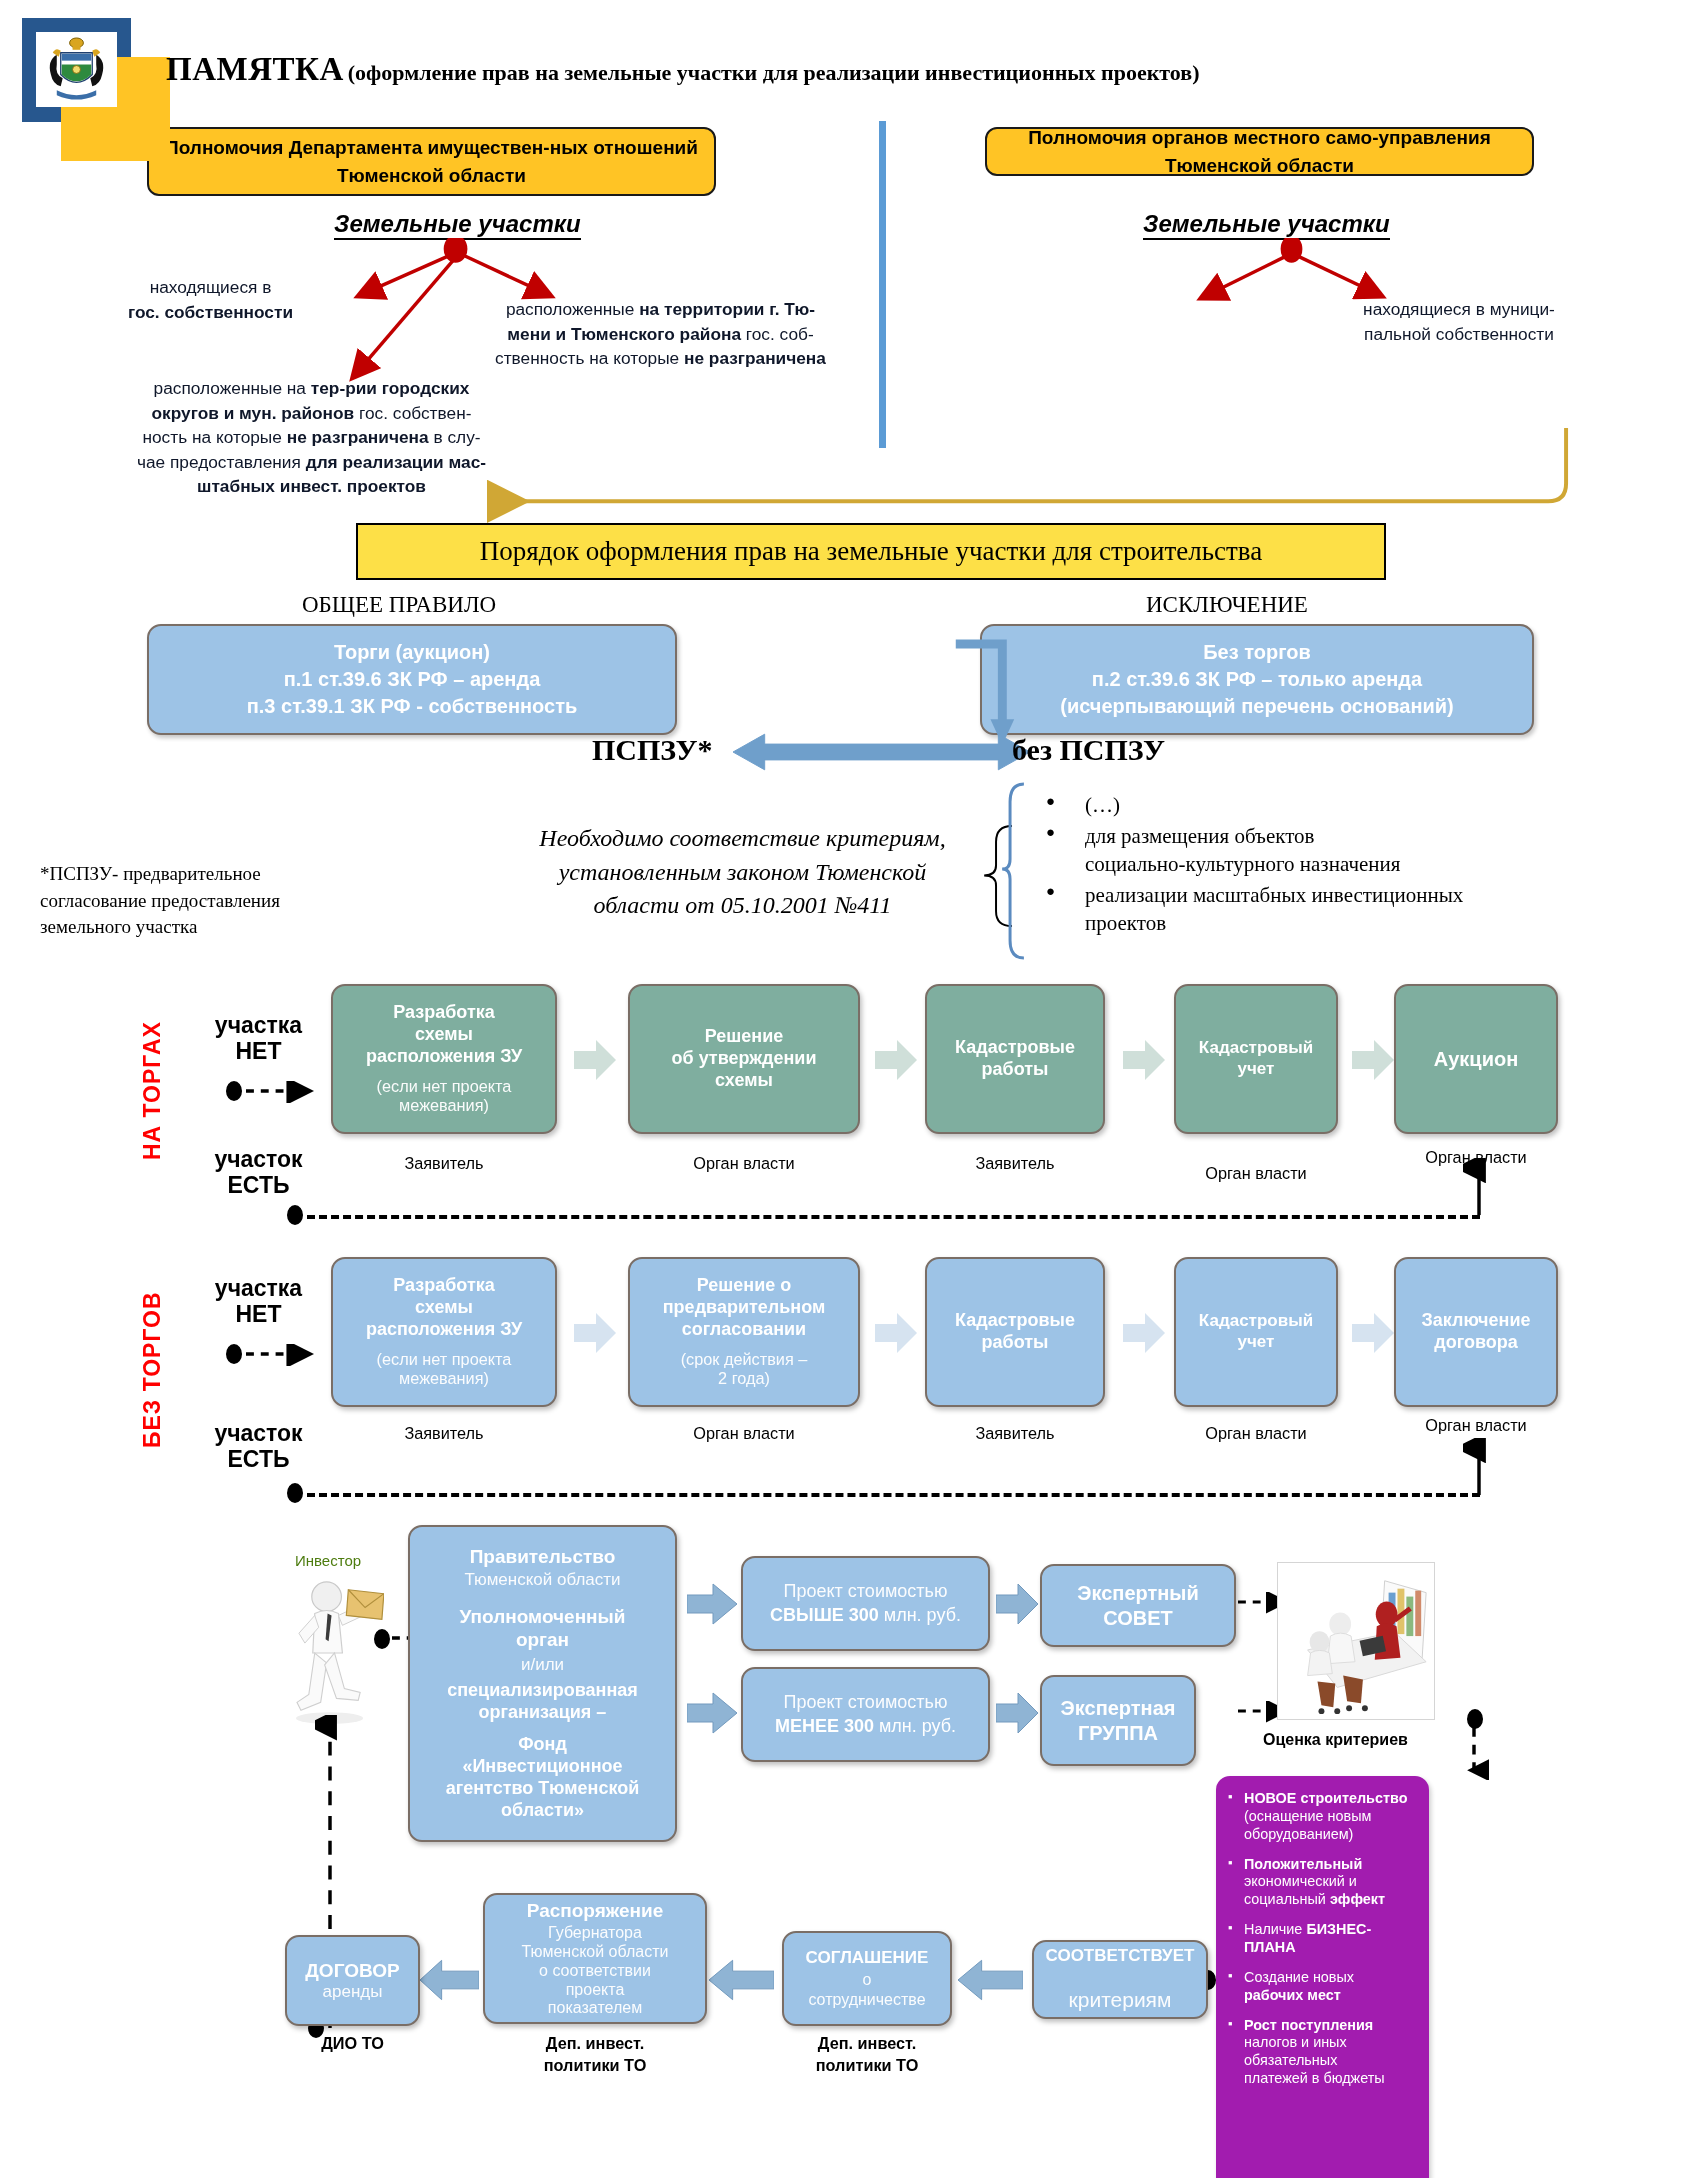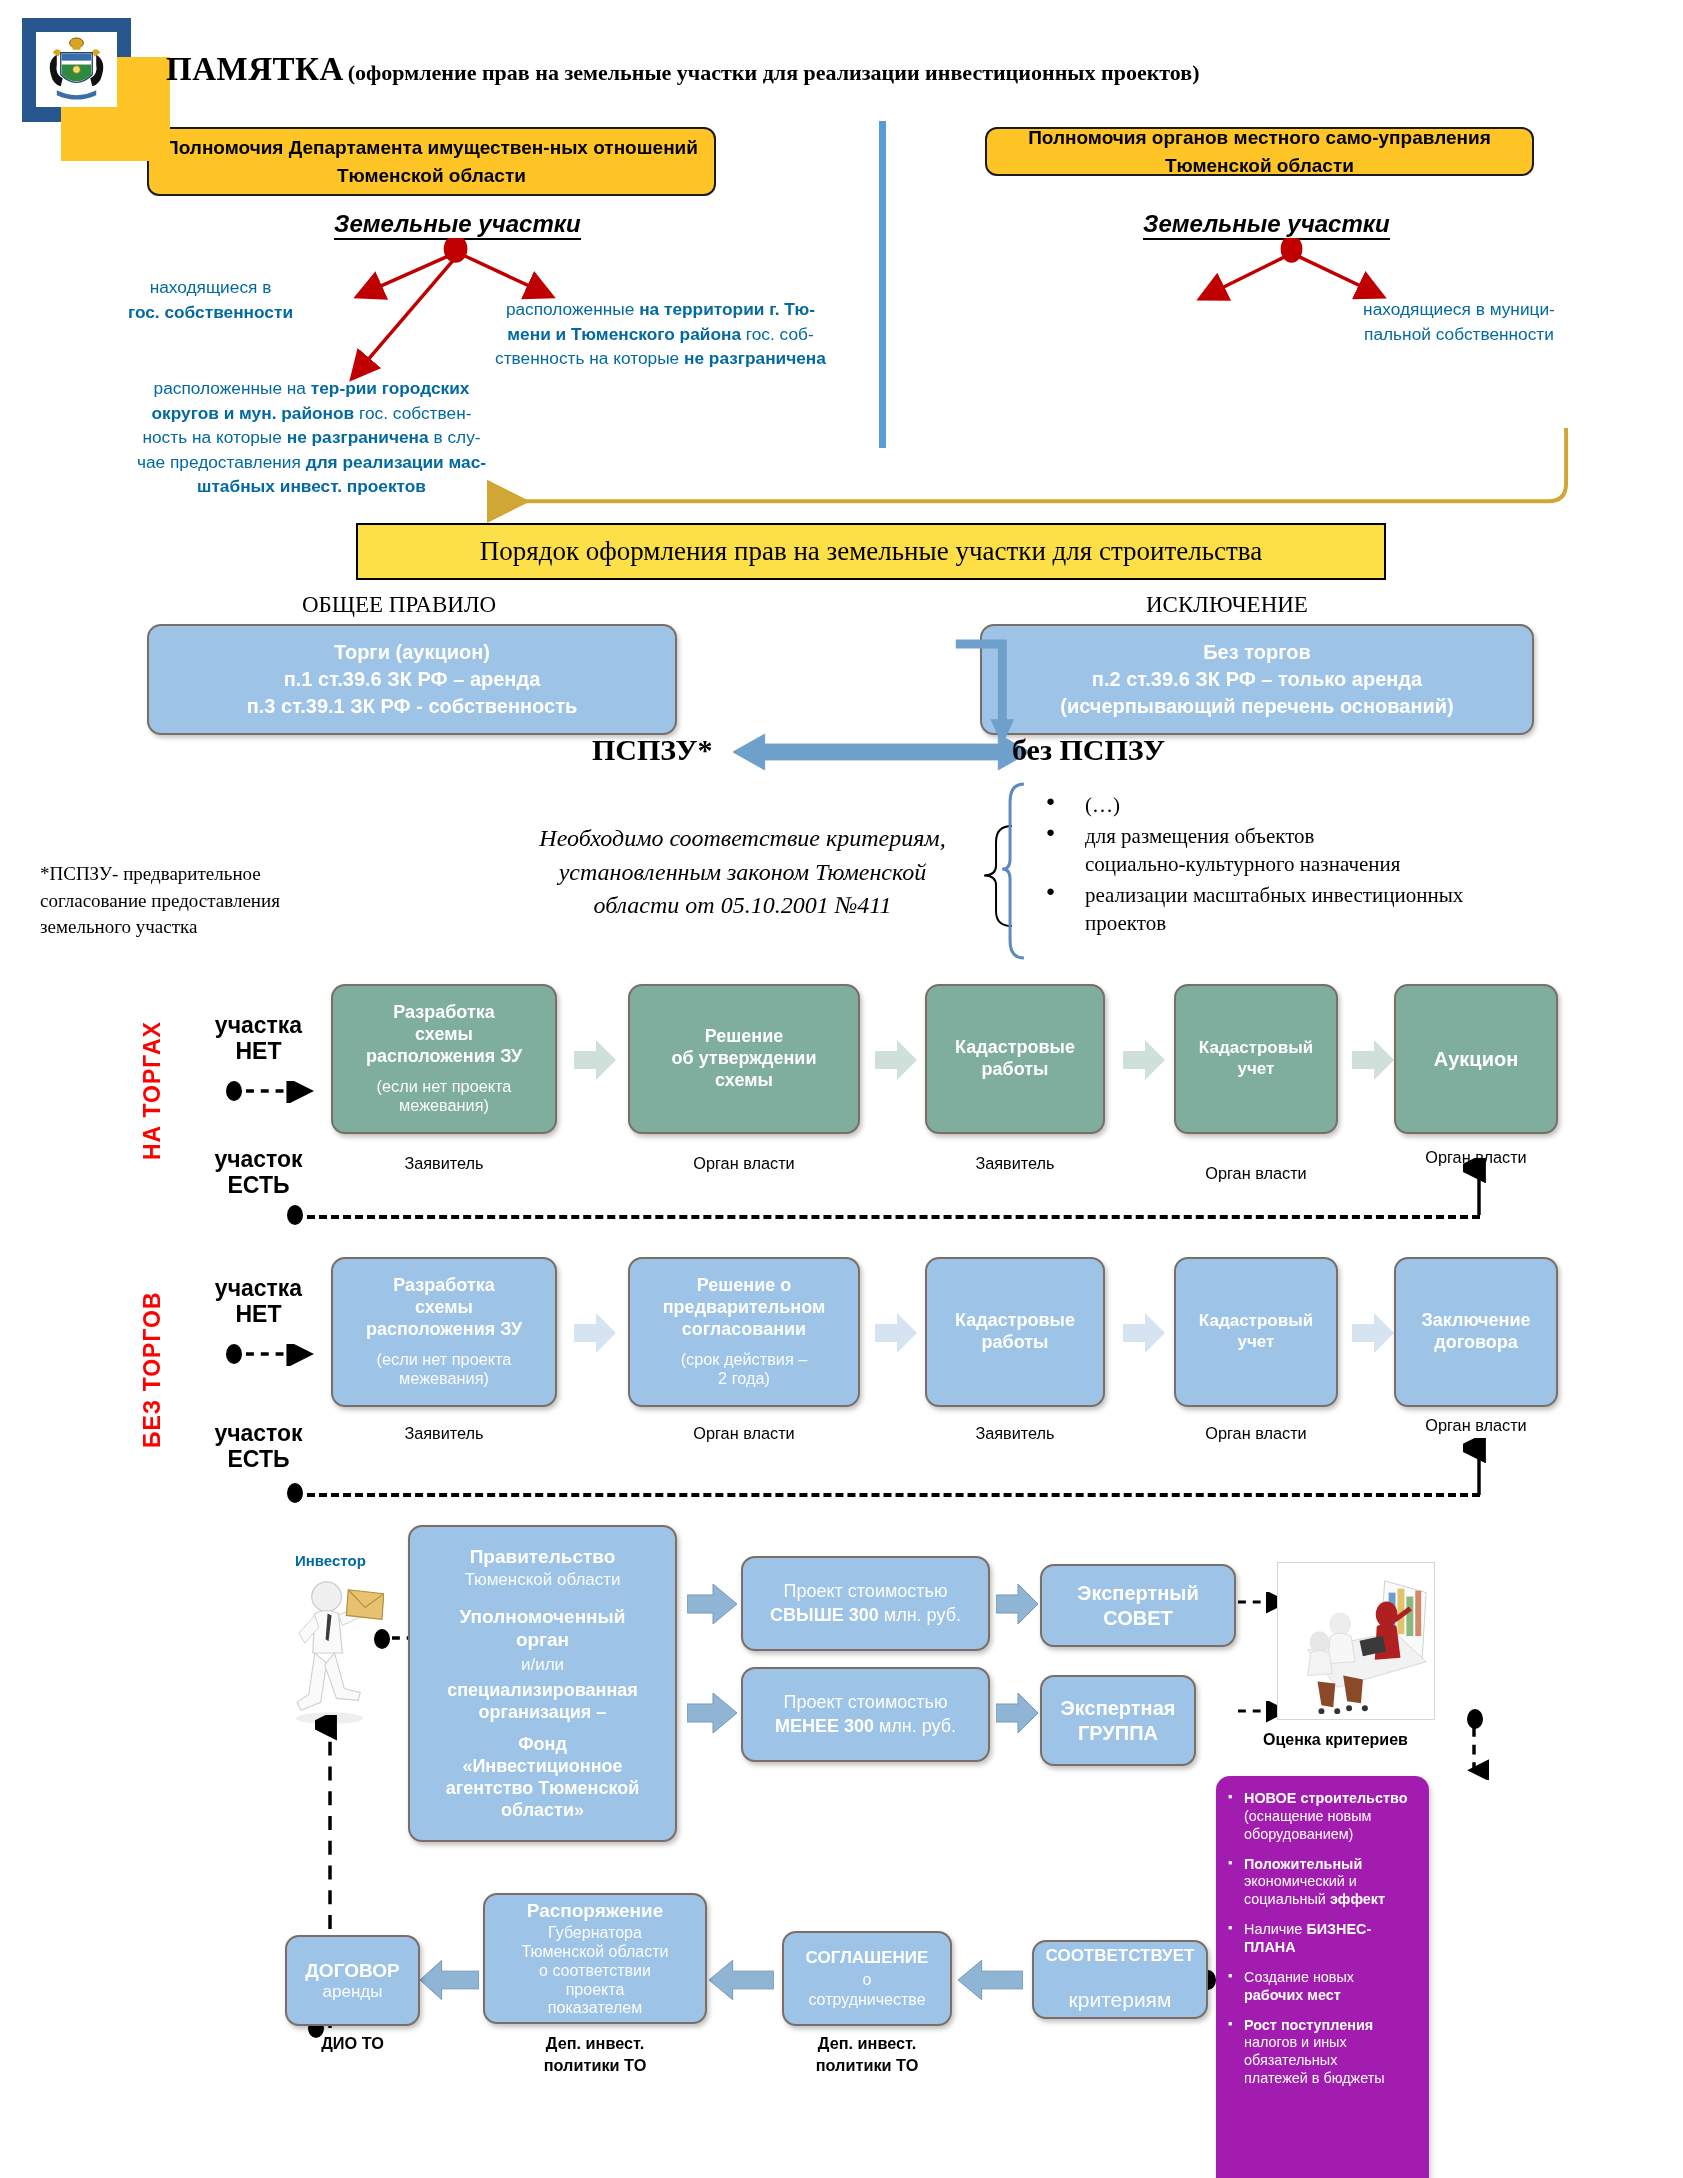--- a/index.html
+++ b/index.html
@@ -63,21 +63,21 @@
   .zu-head {
     font-family: "Liberation Sans", sans-serif;
     font-style: italic; font-weight: bold;
     font-size: 24px; color: #000;
     border-bottom: 2px solid #000;
     white-space: nowrap;
   }
 
   
   .desc {
-    font-size: 17.3px; line-height: 1.42; color: #0369a1;
+    font-size: 17.3px; line-height: 1.42; color: #0f172a;
     font-family: "Liberation Sans", sans-serif;
   }
   .desc b { font-weight: bold; }
 
   
   #banner {
     left: 356px; top: 523px; width: 1030px; height: 57px;
     background: #fde047; border: 2px solid #000;
     display: flex; align-items: center; justify-content: center;
     font-family: "Liberation Serif", serif;
@@ -460,21 +460,21 @@
 
   <svg class="chev" style="left:1352px; top:1311px; width:42px; height:44px;" viewBox="0 0 42 44">
     <path d="M0 13 L22 13 L22 2 L42 22 L22 42 L22 31 L0 31 z" fill="#d6e3f0"></path>
   </svg>
 
   <div class="abs pbox blue" style="left:1394px; top:1257px; width:164px; height:150px;">
     <span class="ttl">Заключение<br>договора</span>
   </div>
   <div class="abs actor" style="left:1394px; top:1416px; width:164px;">Орган власти</div>
 
-  <div class="abs" style="left:295px; top:1552px; font-size:15px; font-weight:bold; color:#0369a1;">Инвестор</div>
+  <div class="abs" style="left:295px; top:1552px; font-size:15px; font-weight:normal; color:#4d7c0f;">Инвестор</div>
 
   <svg class="abs" style="left:285px; top:1572px; width:99px; height:158px;" viewBox="0 0 100 160">
     <circle cx="42" cy="25" r="15" fill="#f0f0f0" stroke="#c9c9c9" stroke-width="1.2"></circle>
     <path d="M30 42 Q42 36 54 42 L58 82 L28 82 z" fill="#fafafa" stroke="#cfcfcf" stroke-width="1.2"></path>
     <path d="M43 42 L47 44 L44 70 L41 68 z" fill="#3b3b3b"></path>
     <path d="M54 44 L84 30 L88 40 L58 54 z" fill="#fafafa" stroke="#cfcfcf" stroke-width="1"></path>
     <path d="M64 18 L100 22 L98 48 L62 44 z" fill="#e7c270" stroke="#b08f3c" stroke-width="1.2"></path>
     <path d="M64 18 L81 36 L100 22" fill="none" stroke="#b08f3c" stroke-width="1.2"></path>
     <path d="M30 44 L14 62 L20 72 L34 56 z" fill="#fafafa" stroke="#cfcfcf" stroke-width="1"></path>
     <path d="M30 82 L24 124 L12 132 L16 140 L36 132 L42 92 z" fill="#fafafa" stroke="#cfcfcf" stroke-width="1.1"></path>

